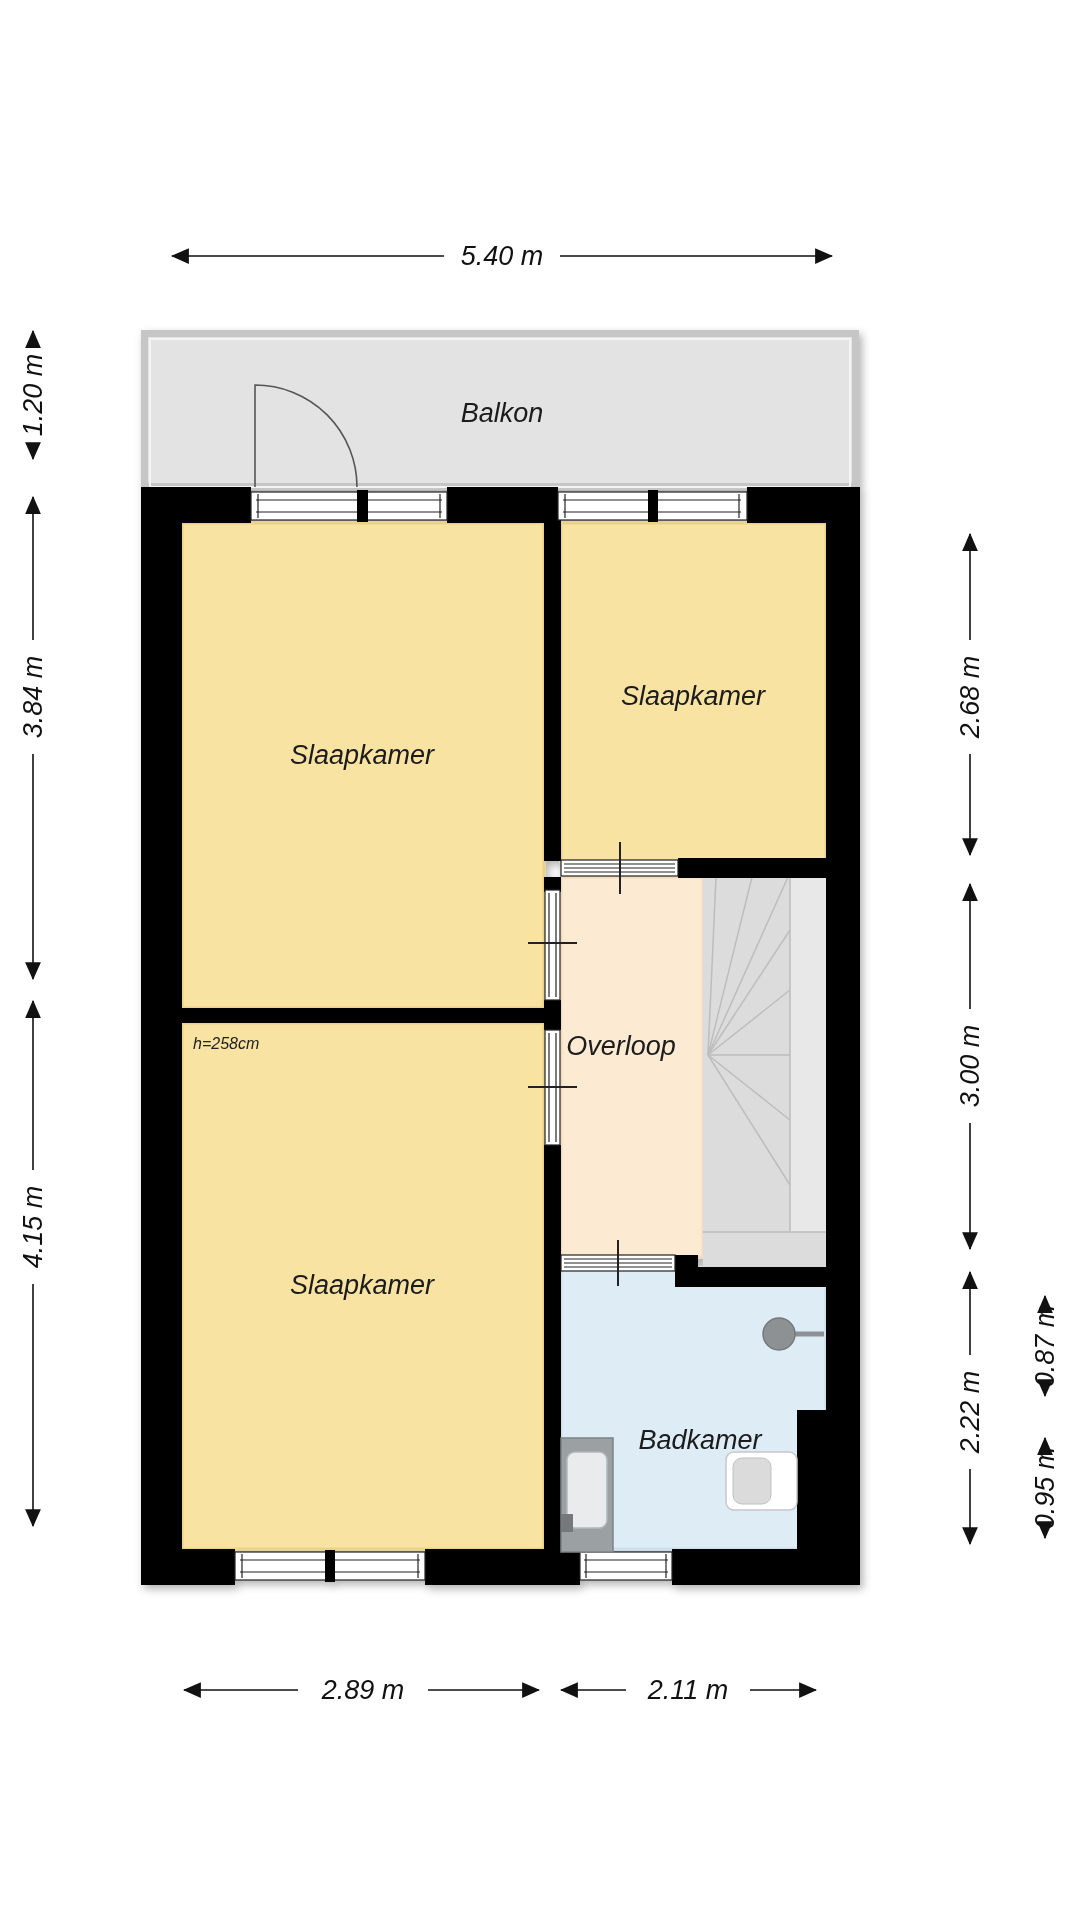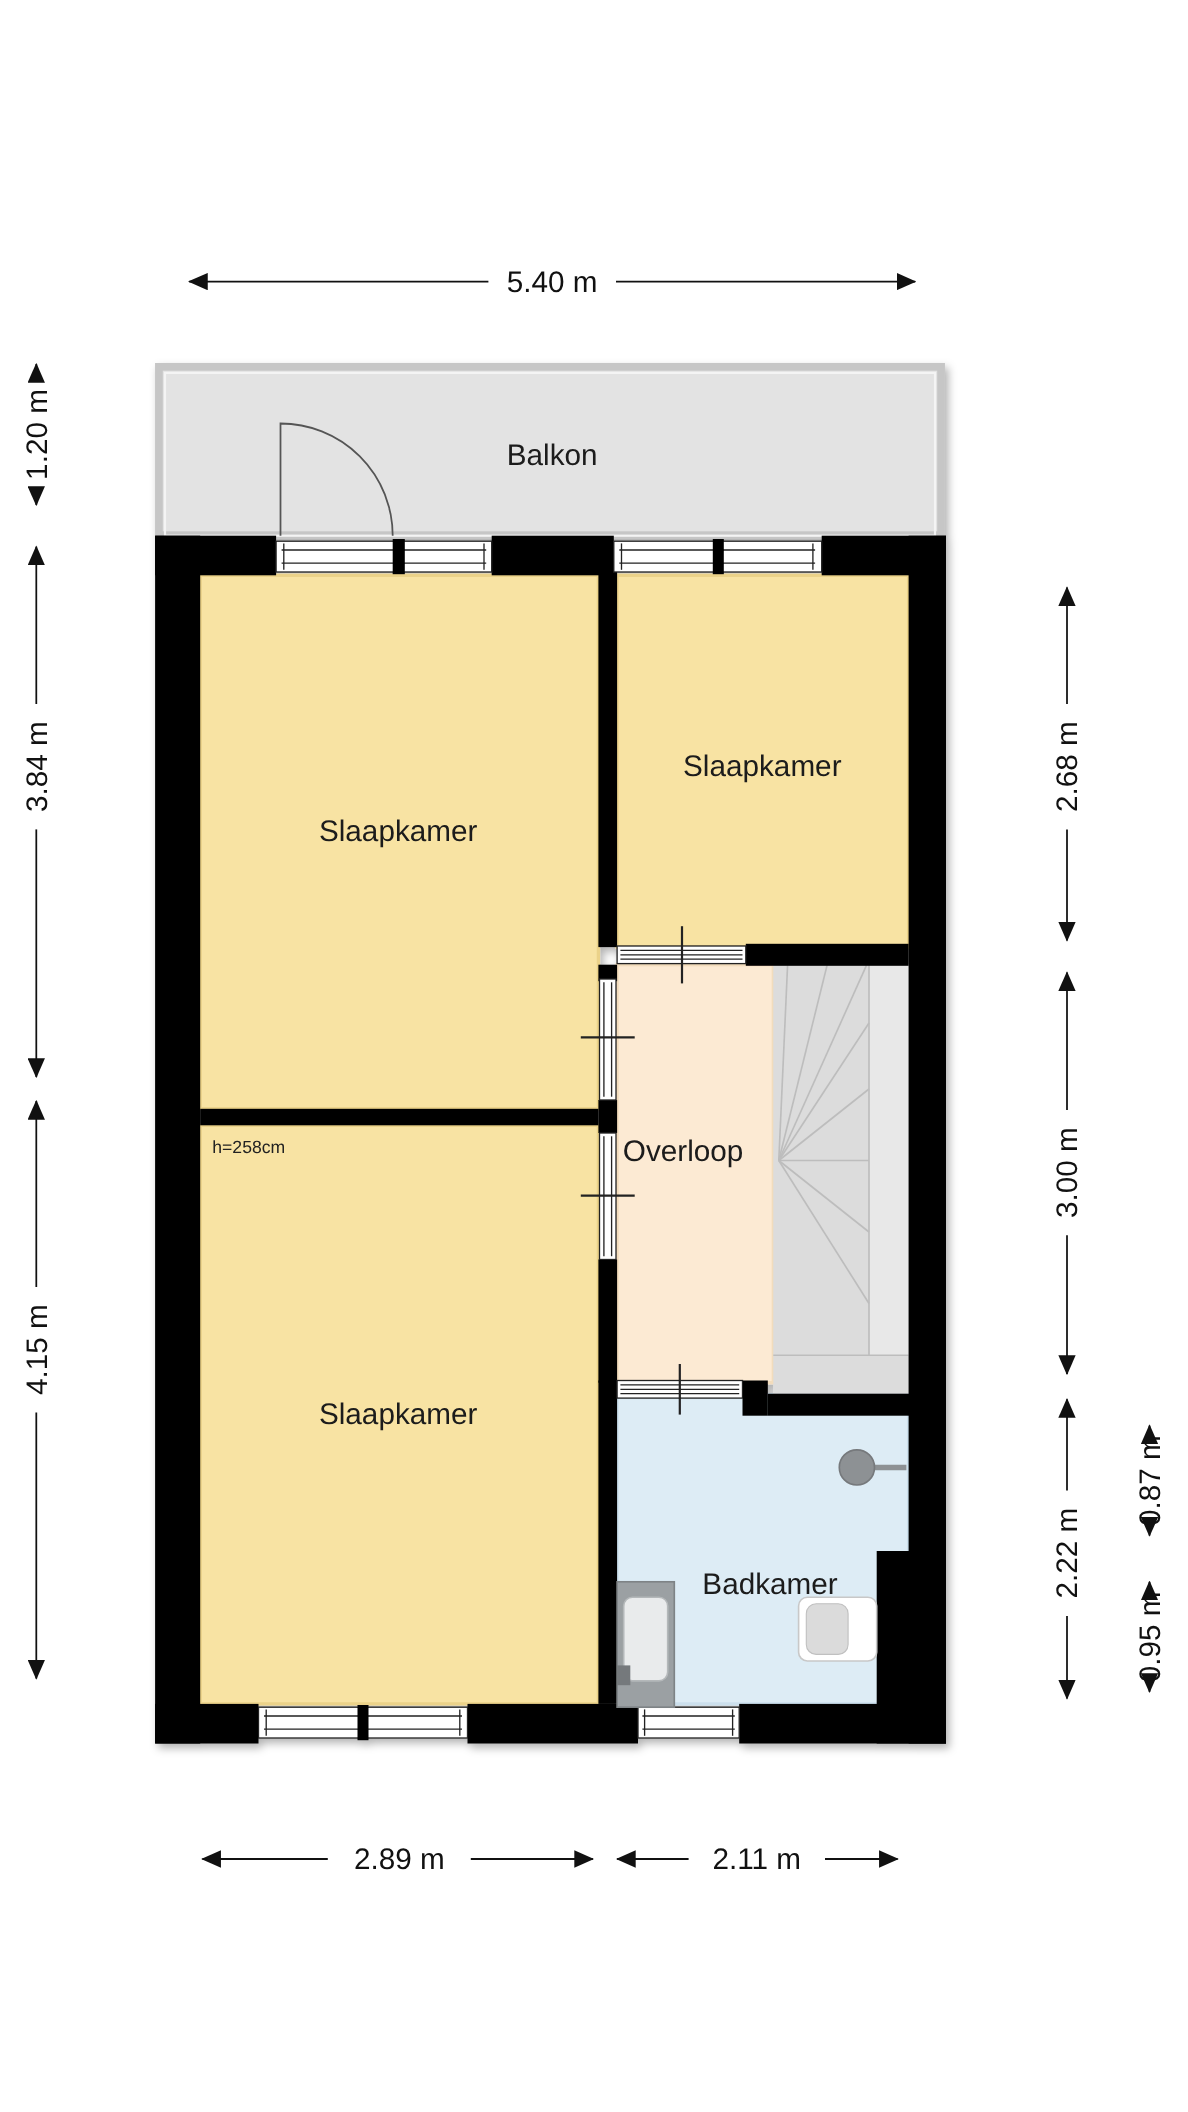--- a/index.html
+++ b/index.html
@@ -1,17 +1,17 @@
 <!DOCTYPE html>
 <html><head>
 <meta charset="utf-8">
 <style>
   html,body{margin:0;padding:0;background:#ffffff;}
   body{width:1080px;height:1920px;font-family:"Liberation Sans",sans-serif;}
-  #stage{position:relative;width:1080px;height:1920px;background:#fff;overflow:hidden;}
+  #stage{position:relative;width:1080px;height:1920px;background:#fff;overflow:hidden;font-style:italic;}
   svg{display:block;}
   .room-label{font-family:"Liberation Sans",sans-serif;font-size:27px;fill:#1a1a1a;}
   .dim-label{font-family:"Liberation Sans",sans-serif;font-size:27px;fill:#111;}
   .small-label{font-family:"Liberation Sans",sans-serif;font-size:16px;fill:#222;}
   .dim-line{stroke:#111;stroke-width:1.6;fill:none;}
   .wall{fill:#000;}
   .glyph-rect{fill:#fff;stroke:#222;stroke-width:1.2;}
   .glyph-line{stroke:#222;stroke-width:1.2;}
   .tick{stroke:#222;stroke-width:2;}
   .stair-line{stroke:#bdbdbd;stroke-width:1.5;}

